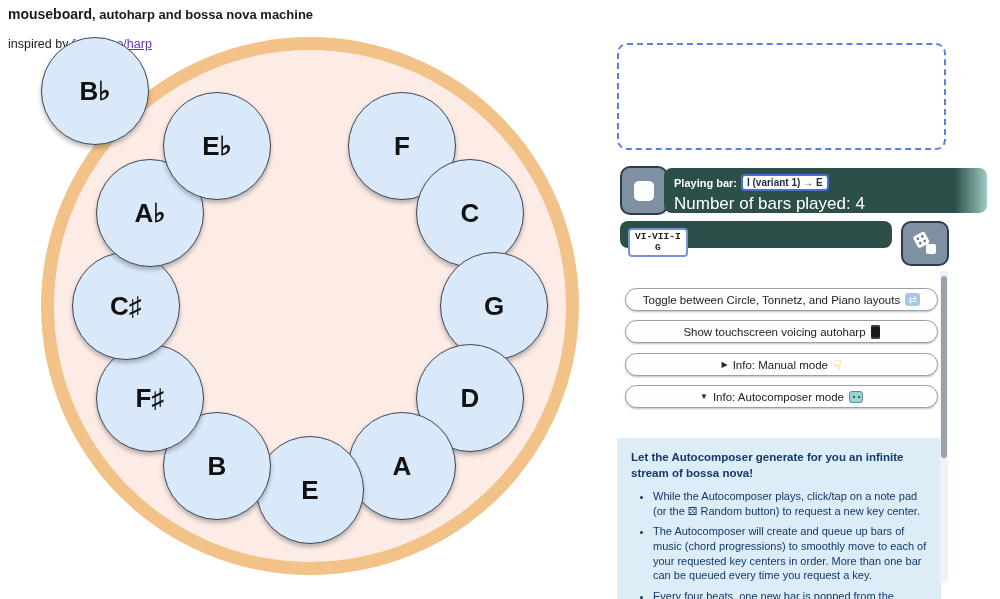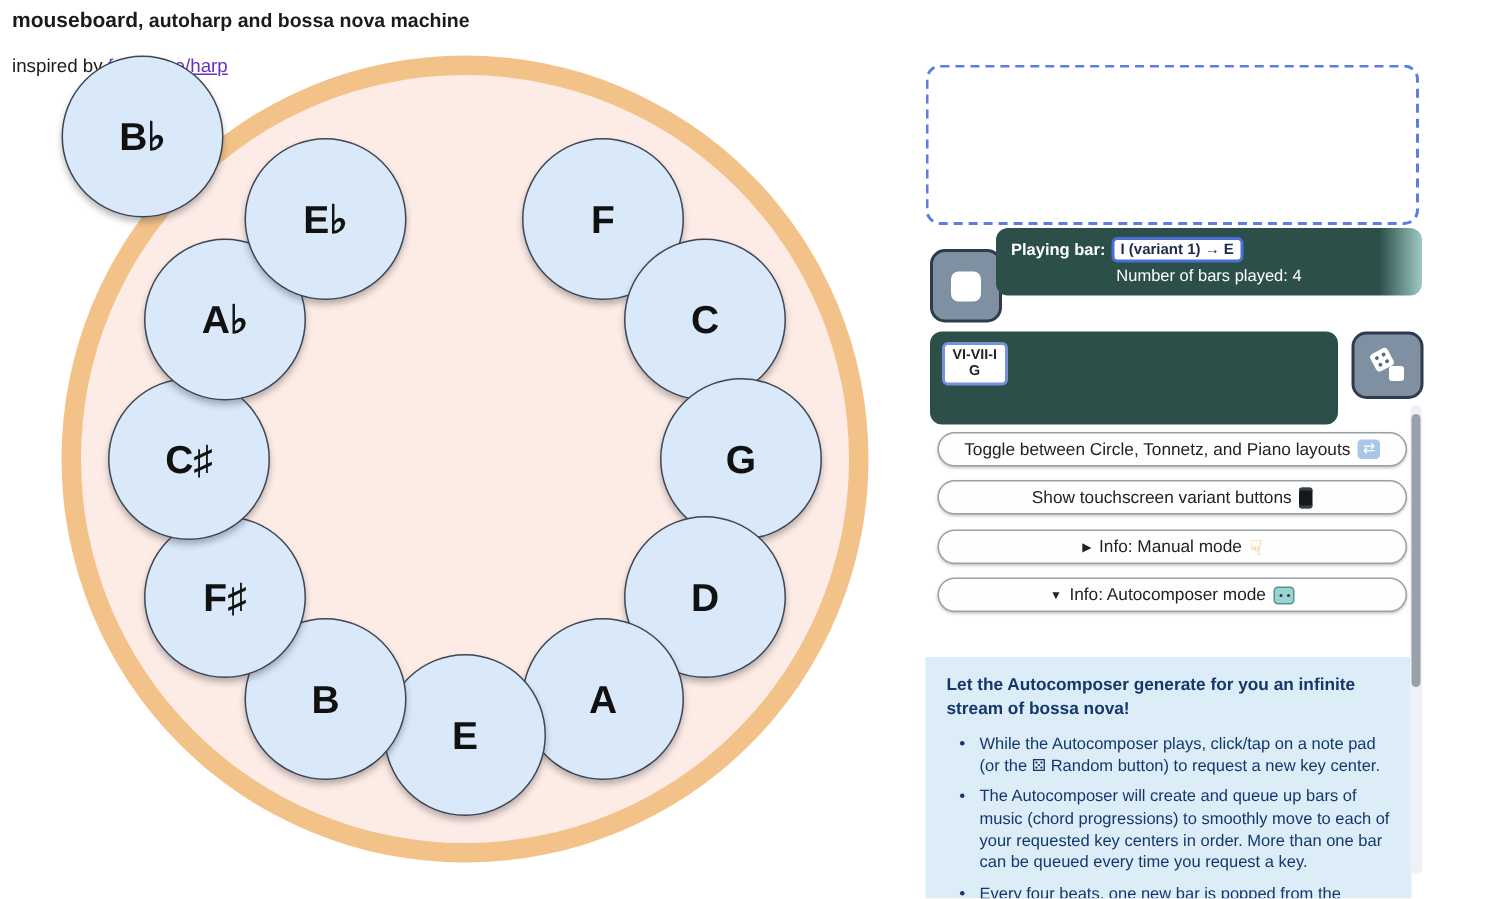--- a/index.html
+++ b/index.html
@@ -36,30 +36,30 @@
 
   
   .dropzone{position:absolute;left:617px;top:43px;width:329px;height:107px;
             border:2px dashed #5b7fe0;border-radius:10px;box-sizing:border-box;background:#fff;}
 
   .stop-btn{position:absolute;left:620px;top:166px;width:48px;height:49px;background:#7e90a2;
             border:2.5px solid #2c3b4d;border-radius:10px;box-sizing:border-box;cursor:pointer;
             display:flex;align-items:center;justify-content:center;padding:0;}
   .stop-square{width:20px;height:20px;background:#fff;border-radius:5px;}
 
-  .playbar{position:absolute;left:664px;top:152px;width:284px;height:45px;border-radius:8px;
+  .playbar{position:absolute;left:664px;top:168px;width:323px;height:45px;border-radius:8px;
            background:linear-gradient(90deg,#2c4f4a 0%,#2c4f4a 90%,#9fcac3 100%);
            color:#fff;padding:6px 10px;box-sizing:border-box;}
   .playbar .row1{font-size:11px;font-weight:bold;display:flex;align-items:center;gap:4px;}
   .badge{display:inline-block;background:#fff;border:2px solid #4d6ed3;border-radius:4px;
          padding:0 4px;font-size:10px;font-weight:bold;color:#1c2b4a;line-height:13px;text-align:center;}
-  .playbar .row2{font-size:11px;margin-top:3px;text-align:center;}
-
-  .queuebar{position:absolute;left:620px;top:221px;width:272px;height:62px;background:#2c4f4a;
-            border-radius:8px;padding:7px 8px;box-sizing:border-box;}
+  .playbar .row2{font-size:17px;margin-top:3px;}
+
+  .queuebar{position:absolute;left:620px;top:221px;width:272px;height:27px;background:#2c4f4a;
+            border-radius:8px;padding:7px 8px;box-sizing:border-box;font-family:Liberation Mono, monospace;}
   .chip{display:inline-block;background:#fff;border:2px solid #7792d8;border-radius:4px;
         padding:1px 5px;font-size:9.5px;font-weight:bold;color:#222;text-align:center;
         line-height:1.2;cursor:pointer;}
 
   .dice-btn{position:absolute;left:901px;top:221px;width:48px;height:45px;background:#7e90a2;
             border:2.5px solid #2c3b4d;border-radius:10px;box-sizing:border-box;cursor:pointer;
             display:flex;align-items:center;justify-content:center;padding:0;}
 
   .pill{position:absolute;left:625px;width:313px;height:23px;border-radius:12px;background:#fefefe;
         border:1px solid #9aa0a8;box-shadow:0 1px 2px rgba(0,0,0,.25);font-size:11.5px;color:#222;
@@ -182,21 +182,21 @@
       <rect x="15" y="13" width="10" height="10" rx="2" fill="#ffffff"></rect>
     </svg>
   </button>
 
   <button class="pill b1">
     <span>Toggle between Circle, Tonnetz, and Piano layouts</span>
     <span class="ic ic-repeat"></span>
   </button>
 
   <button class="pill b2">
-    <span>Show touchscreen variant buttons</span>
+    <span>Show touchscreen voicing autoharp</span>
     <span class="ic ic-phone"></span>
   </button>
 
   <button class="pill b3">
     <span class="tri">▶</span>
     <span>Info: Manual mode</span>
     <span class="ic ic-hand"></span>
   </button>
 
   <button class="pill b4">

